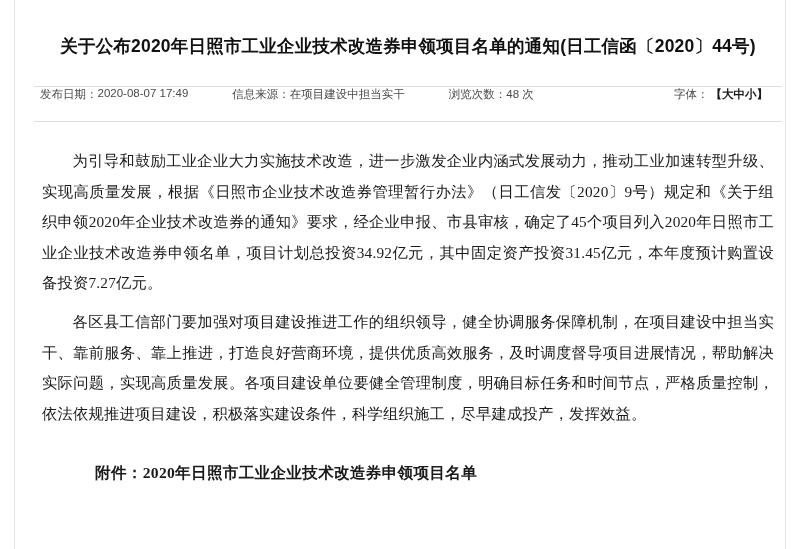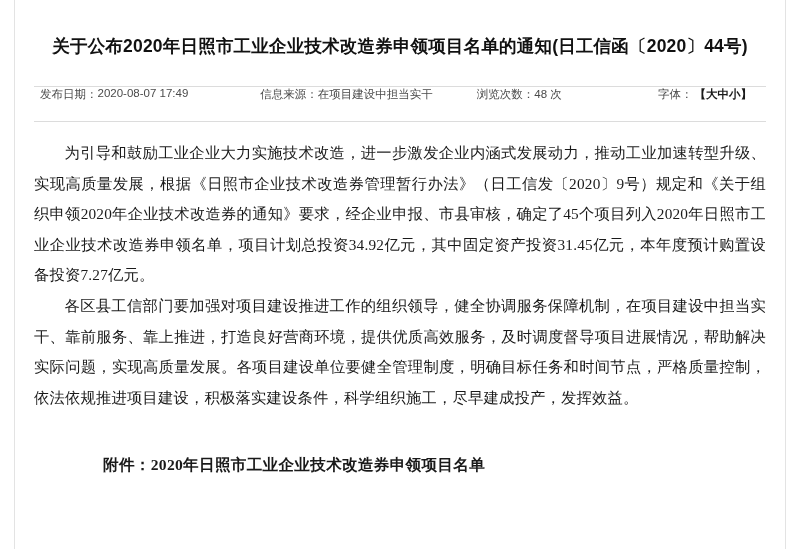--- a/index.html
+++ b/index.html
@@ -29,21 +29,21 @@
     height: 549px;
     background: #e3e3e3;
   }
   .side-rule.right {
     left: auto;
     right: 14px;
   }
   .content {
     position: absolute;
     left: 34px;
-    right: 34px;
+    right: 18px;
     top: 0;
   }
   .doc-title {
     text-align: center;
     font-size: 17.5px;
     font-weight: bold;
     color: #111111;
     letter-spacing: 0.2px;
     padding: 22px 8px 16px 8px;
     line-height: 1.4;
@@ -57,21 +57,21 @@
     align-items: flex-start;
     font-size: 11.5px;
     color: #4a4a4a;
     font-family: "Liberation Sans", "DejaVu Sans", sans-serif;
   }
   .meta-cell {
     flex: 0 0 auto;
     white-space: nowrap;
   }
   .meta-date { margin-left: 6px; }
-  .meta-source { margin-left: 72px; }
+  .meta-source { margin-left: 44px; }
   .meta-views { margin-left: 44px; }
   .meta-font {
     margin-left: auto;
     margin-right: 14px;
     display: flex;
     align-items: center;
     gap: 2px;
   }
   .font-sizes {
     font-weight: bold;
@@ -84,27 +84,27 @@
     color: #1a1a1a;
     text-align: justify;
     text-justify: inter-ideograph;
   }
   .salutation {
     margin: 0 0 2px 0;
     font-size: 15.5px;
     letter-spacing: 0.4px;
   }
   .para {
-    margin: 0;
+    margin: 8px;
     text-indent: 2em;
     letter-spacing: 0.2px;
     font-family: Liberation Serif, serif;
   }
   .attachment {
-    margin: 16px;
+    margin: 8px;
     text-indent: 3.4em;
     font-size: 15.6px;
     font-weight: bold;
     letter-spacing: 0.3px;
     padding-top: 20px;
   }
   .attachment .att-label {
     font-weight: bold;
   }
 </style>

